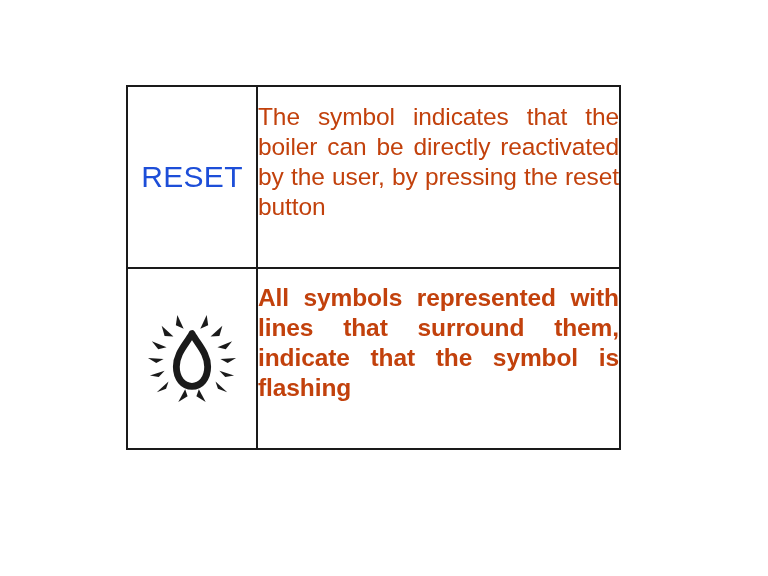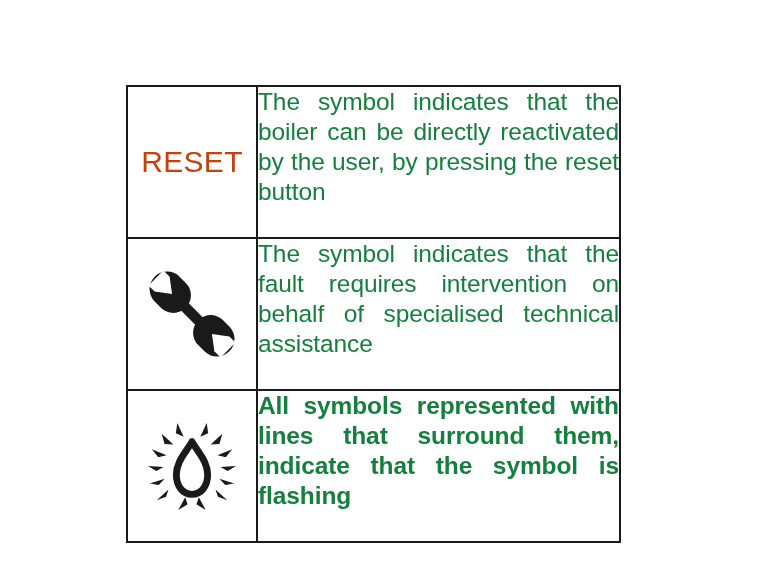--- a/index.html
+++ b/index.html
@@ -41,37 +41,37 @@
 
   .desc-cell {
     vertical-align: top;
     padding: 5px 9px 6px 9px;
   }
 
   .desc-text {
     font-family: "Liberation Sans", sans-serif;
     font-size: 24.5px;
     line-height: 30px;
-    color: #15803d;
+    color: #c2410c;
     text-align: justify;
     text-justify: inter-word;
     letter-spacing: -0.1px;
     hyphens: none;
   }
   .desc-text::after {
     content: "";
     display: inline-block;
     width: 100%;
     height: 0;
   }
 
   .reset-label {
     font-family: "Liberation Sans", sans-serif;
     font-size: 30px;
-    color: #c2410c;
+    color: #1d4ed8;
     letter-spacing: 0.3px;
     display: block;
     text-align: center;
   }
 
   .icon-wrap {
     display: flex;
     align-items: center;
     justify-content: center;
     width: 100%;
@@ -94,51 +94,20 @@
 
     <tr class="row-reset">
       <td class="symbol-cell">
         <span class="reset-label">RESET</span>
       </td>
       <td class="desc-cell">
         <div class="desc-text">The symbol indicates that the boiler can be directly reactivated by the user, by pressing the reset button</div>
       </td>
     </tr>
 
-    <tr class="row-wrench">
-      <td class="symbol-cell">
-        <span class="icon-wrap">
-          <svg class="icon-svg" width="88" height="88" viewBox="0 0 100 100" aria-hidden="true">
-            <g transform="rotate(-45 50 50)">
-
-              <rect x="44" y="24" width="12" height="52" fill="#1a1a1a"></rect>
-
-              <path d="M50 10
-                       m-20 0
-                       a20 20 0 0 1 40 0
-                       l0 10
-                       a20 20 0 0 1 -40 0
-                       z" fill="#1a1a1a"></path>
-              <path d="M38 2 L50 18 L62 2 L62 -8 L38 -8 Z" fill="#ffffff"></path>
-
-              <path d="M50 90
-                       m-20 0
-                       a20 20 0 0 0 40 0
-                       l0 -10
-                       a20 20 0 0 0 -40 0
-                       z" fill="#1a1a1a"></path>
-              <path d="M38 98 L50 82 L62 98 L62 108 L38 108 Z" fill="#ffffff"></path>
-            </g>
-          </svg>
-        </span>
-      </td>
-      <td class="desc-cell">
-        <div class="desc-text">The symbol indicates that the fault requires intervention on behalf of specialised technical assistance</div>
-      </td>
-    </tr>
 
     <tr class="row-flash">
       <td class="symbol-cell">
         <span class="icon-wrap">
           <svg class="icon-svg" width="98" height="92" viewBox="0 0 100 94" aria-hidden="true">
 
             <path d="M50 22
                      C 44 33, 34 42, 34 56
                      C 34 68, 41 76, 50 76
                      C 59 76, 66 68, 66 56

